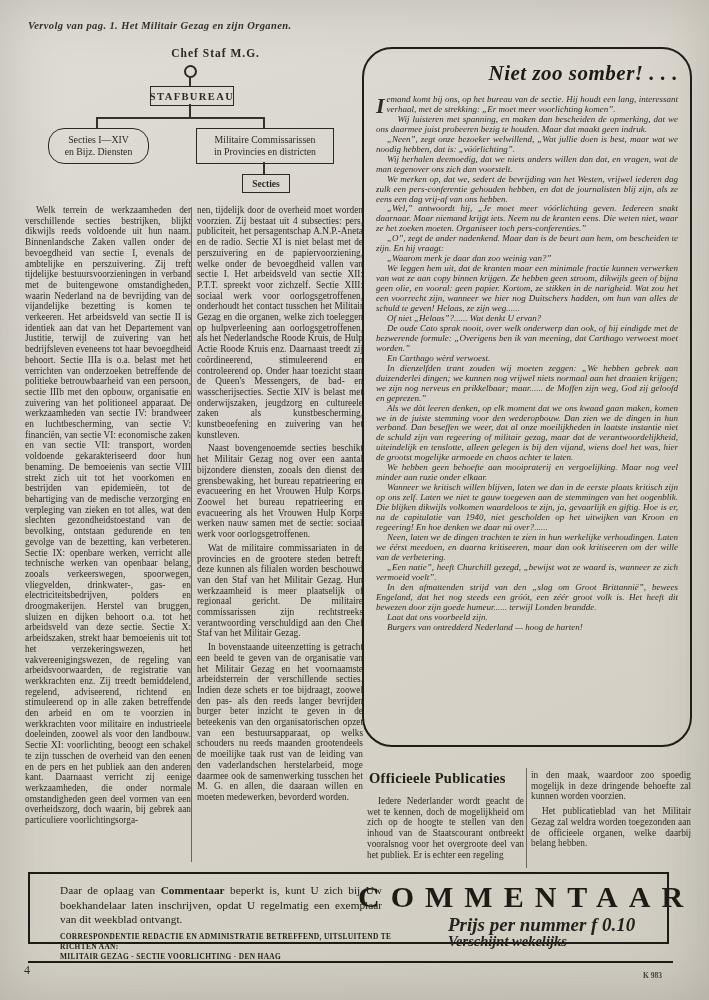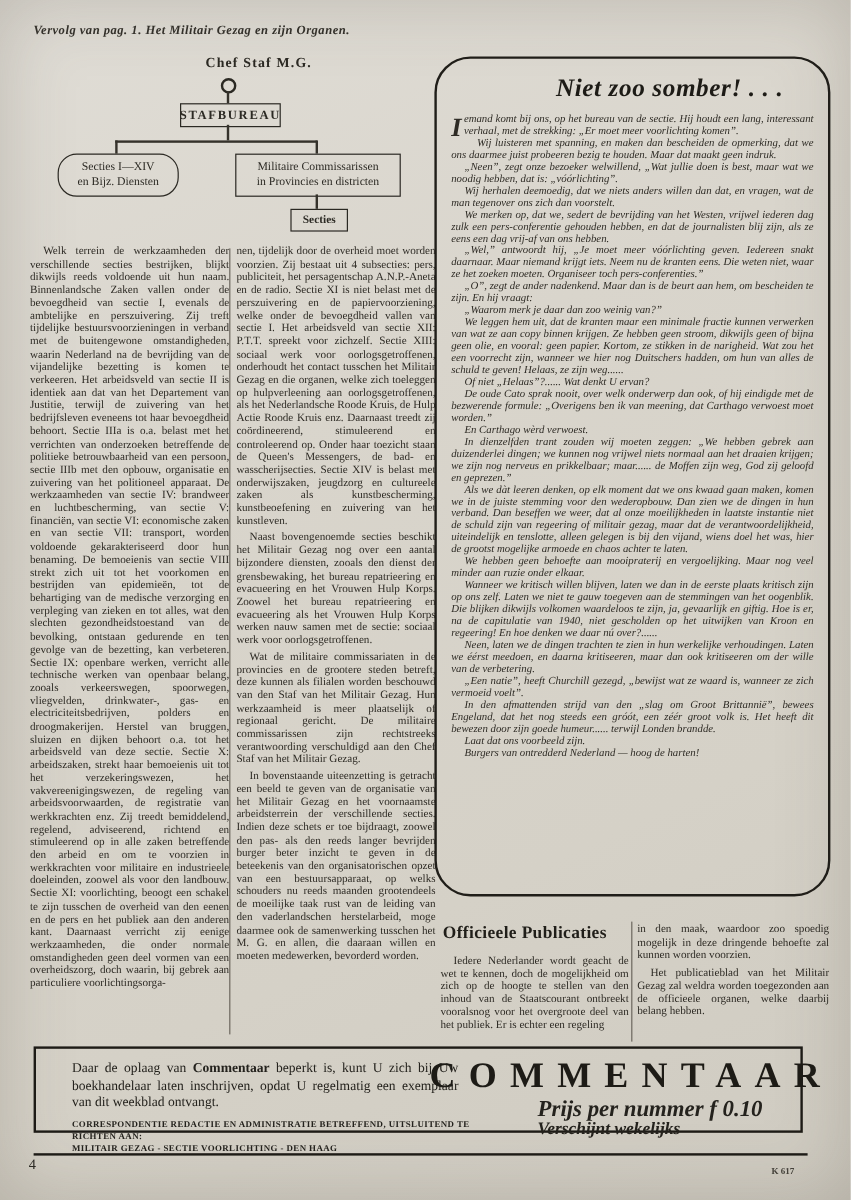--- a/index.html
+++ b/index.html
@@ -29,21 +29,21 @@
   .ncol{position:absolute;text-align:justify;font-size:9.3px;line-height:10.7px;
         color:#2e2b25;}
   .ncol p{margin:0;text-indent:11px;}
   .ncol p + p{margin-top:3px;}
   .col-left{left:25px;top:205px;width:166px;height:702px;overflow:hidden;}
   .col-mid{left:197px;top:205px;width:166px;height:660px;overflow:hidden;}
   .divider-mid{left:191px;top:207px;width:1px;height:655px;background:#6b675e;}
   
   .somber{left:362px;top:47px;width:330px;height:700px;border:2.6px solid #201e19;
           border-radius:30px;padding:6px 12px 8px 12px;box-sizing:border-box;overflow:hidden;}
-  .somber-title{font-size:21px;font-weight:bold;font-style:italic;text-align:center;
+  .somber-title{font-size:21px;font-weight:bold;font-style:italic;text-align:right;
                 padding-left:62px;margin:6px 0 9px 0;color:#1d1b16;letter-spacing:.5px;}
   .somber-body{font-style:italic;font-size:9px;line-height:9.95px;text-align:justify;
                color:#2e2b25;}
   .somber-body p{margin:0;text-indent:11px;}
   .somber-body p.nofirst{text-indent:0;}
   .dropcap{float:left;font-size:22px;line-height:18px;font-weight:bold;font-style:italic;
            padding:2px 2px 0 0;}
   
   .pub-head{left:369px;top:770px;width:158px;font-size:14.5px;font-weight:bold;
             color:#201e19;letter-spacing:.3px;}
@@ -157,15 +157,15 @@
       <div>CORRESPONDENTIE REDACTIE EN ADMINISTRATIE BETREFFEND, UITSLUITEND TE RICHTEN AAN:</div>
       <div>MILITAIR GEZAG - SECTIE VOORLICHTING - DEN HAAG</div>
     </div>
     <div class="ad-brand">COMMENTAAR</div>
     <div class="ad-price">Prijs per nummer f 0.10</div>
     <div class="ad-sched">Verschijnt wekelijks</div>
   </div>
   <div class="abs ad-underline"></div>
 
   <div class="abs page-num">4</div>
-  <div class="abs print-code">K 617</div>
+  <div class="abs print-code">K 983</div>
 
 </div>
 
 </body></html>

